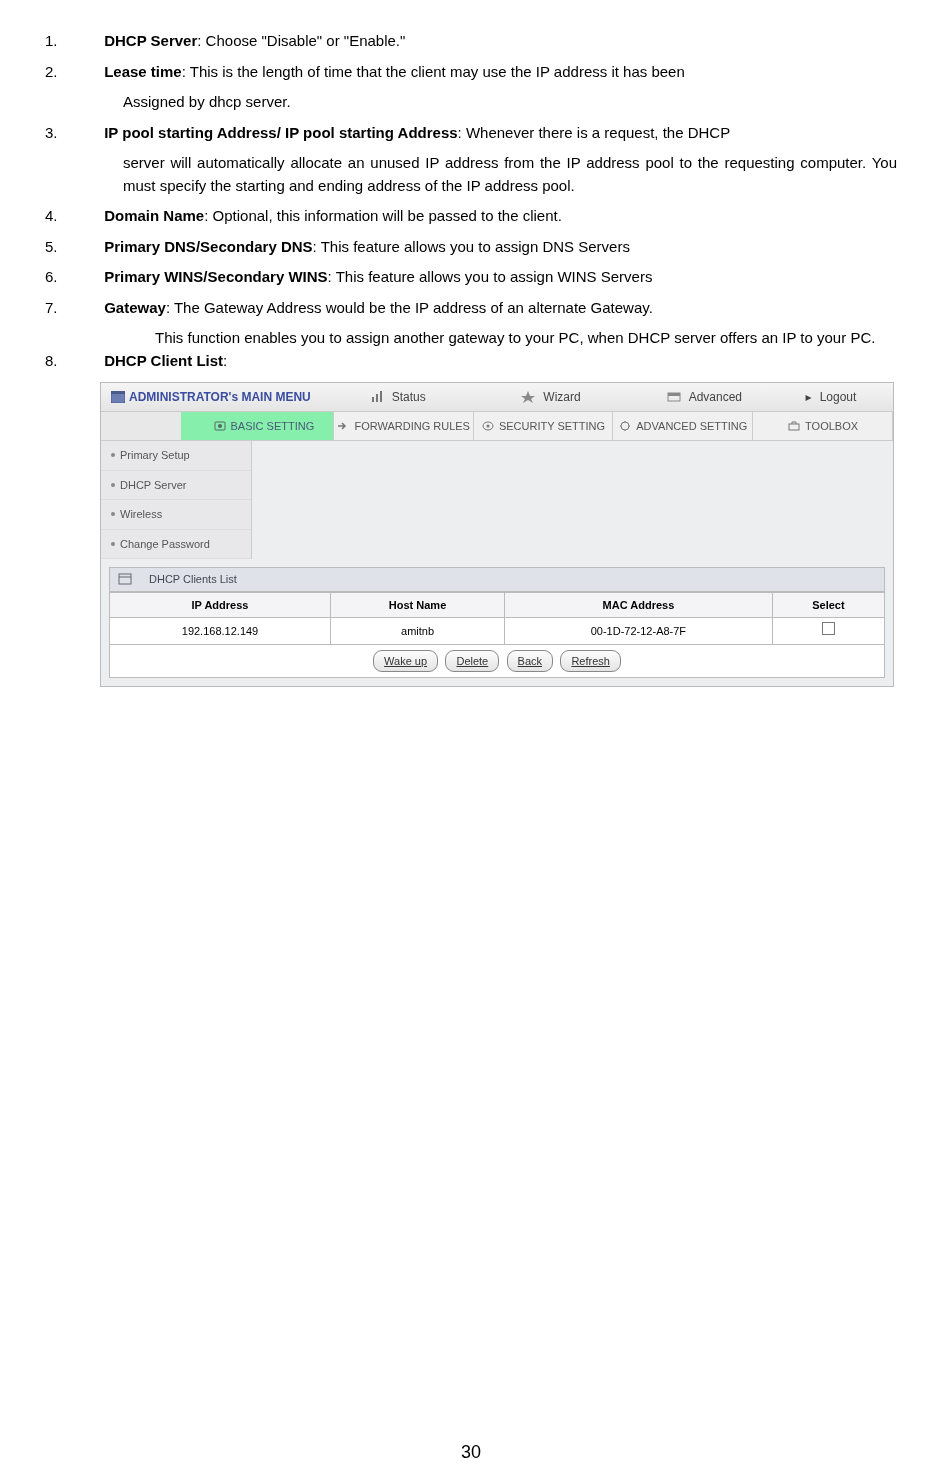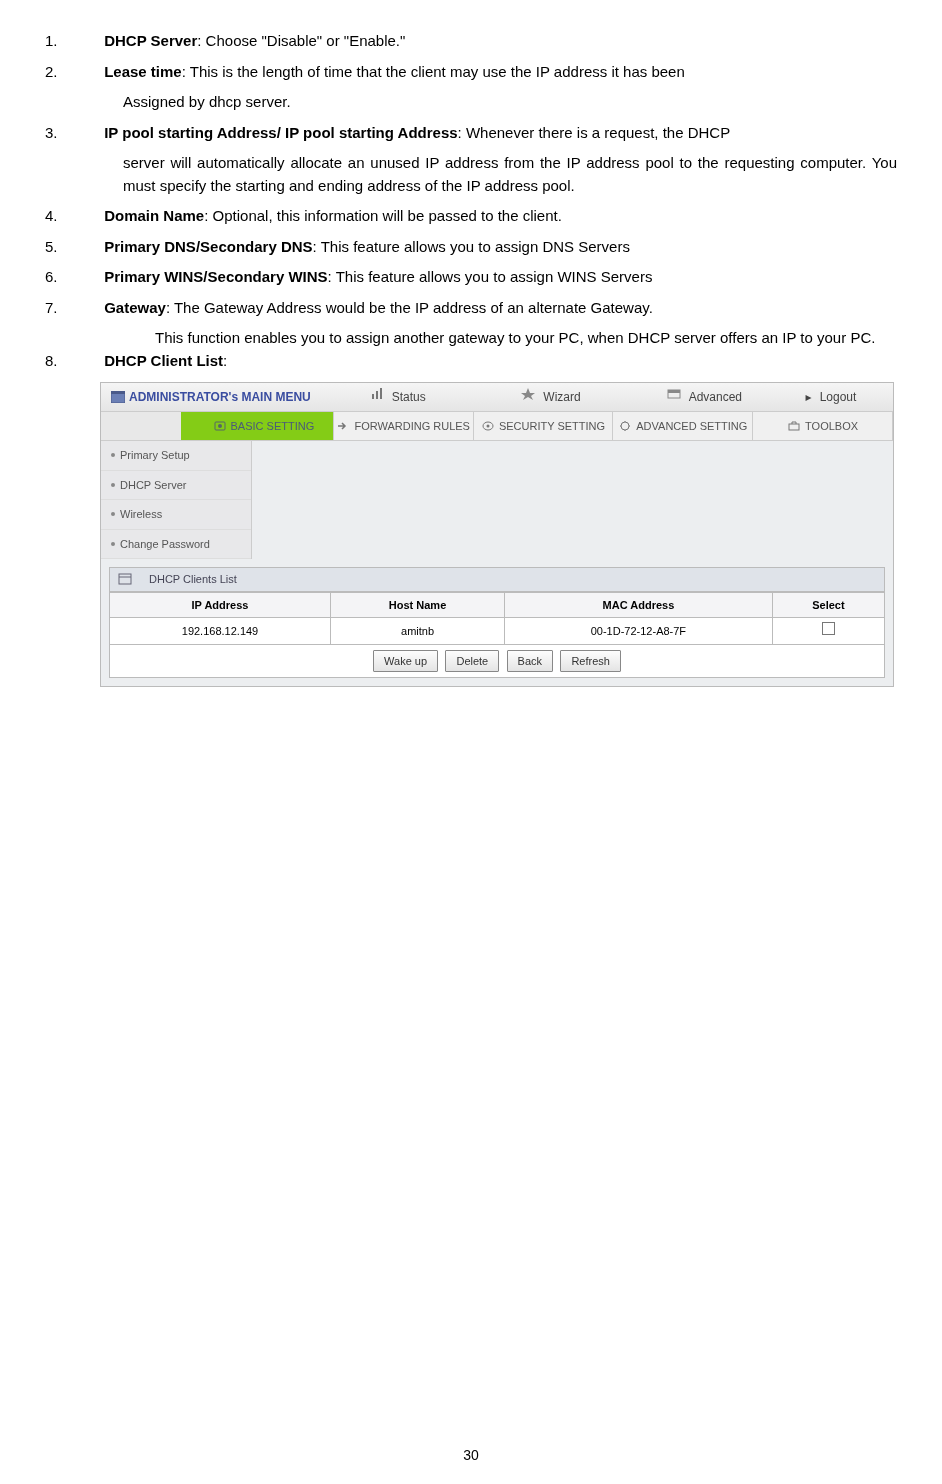--- a/index.html
+++ b/index.html
@@ -60,21 +60,21 @@
     flex: 0 0 200px;
     display:flex;
     align-items:center;
     gap:4px;
   }
   .top-menu .mitem {
     flex: 1;
     text-align: center;
     color: #444;
     display:flex;
-    align-items:flex-start;
+    align-items:center;
     justify-content:center;
     gap:8px;
   }
   .top-menu .logout {
     padding-right: 12px;
     text-align: right;
     flex: 0 0 100px;
   }
   .sub-menu {
     display: flex;
@@ -86,21 +86,21 @@
     flex:1;
     border-right:1px solid #ccc;
     display:flex;
     align-items:center;
     justify-content:center;
     gap:4px;
     color:#555;
     font-size:11px;
   }
   .sub-menu .smitem:first-child { flex:0 0 80px; border-right:none; background:#e8e8e8;}
-  .sub-menu .smitem.first-real { flex:1; background:#84cc16; color:#4a5a7a;padding-left:13px;}
+  .sub-menu .smitem.first-real { flex:1; background:#86efac; color:#4a5a7a;padding-left:13px;}
   .body-area {
     display:flex;
     background:#eceef0;
     flex-direction:column;
   }
   .sidebar {
     width: 150px;
     background:#e8e8ea;
     border-right:1px solid #ccc;
     font-size:11px;
@@ -152,38 +152,39 @@
     background:#fff;
     border:1px solid #bbb;
     border-top:none;
     padding:5px;
     text-align:center;
   }
   .btn {
     display:inline-block;
     border:1px solid #888;
     background:linear-gradient(#fdfdfd,#e4e4e4);
-    border-radius:1px;
+    border-radius:9px;
     padding:2px 10px;
     font-size:11px;
     margin:0 2px;
     color:#333;
+    text-decoration:underline;
   }
   .chk {
     display:inline-block;
     width:11px;height:11px;
     border:1px solid #777;
     background:#fff;
   }
   .page-num {
     position: fixed;
     bottom: 18px;
     left:0; right:0;
     text-align:center;
-    font-size:14px;
+    font-size:18px;
   }
   .ico { width:14px;height:12px;display:inline-block; }
 </style>
 </head>
 <body>
 
 <div class="list-item">
   <span class="num">1.</span>
   <span class="item-body"><span class="bold">DHCP Server</span><span>: Choose "Disable" or "Enable."</span></span>
 </div>

